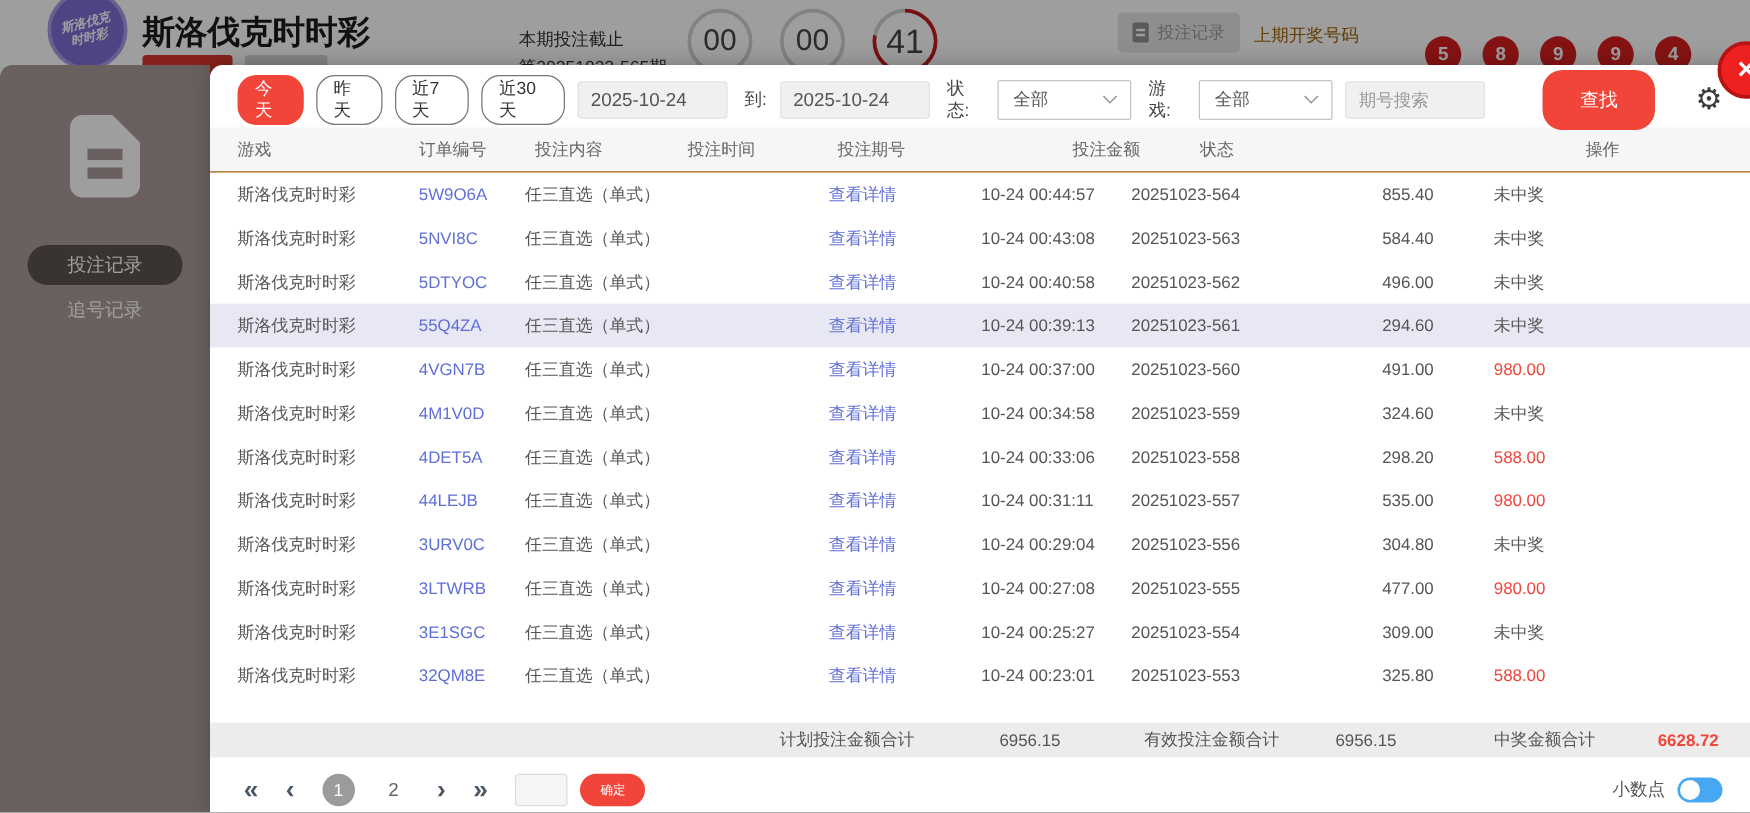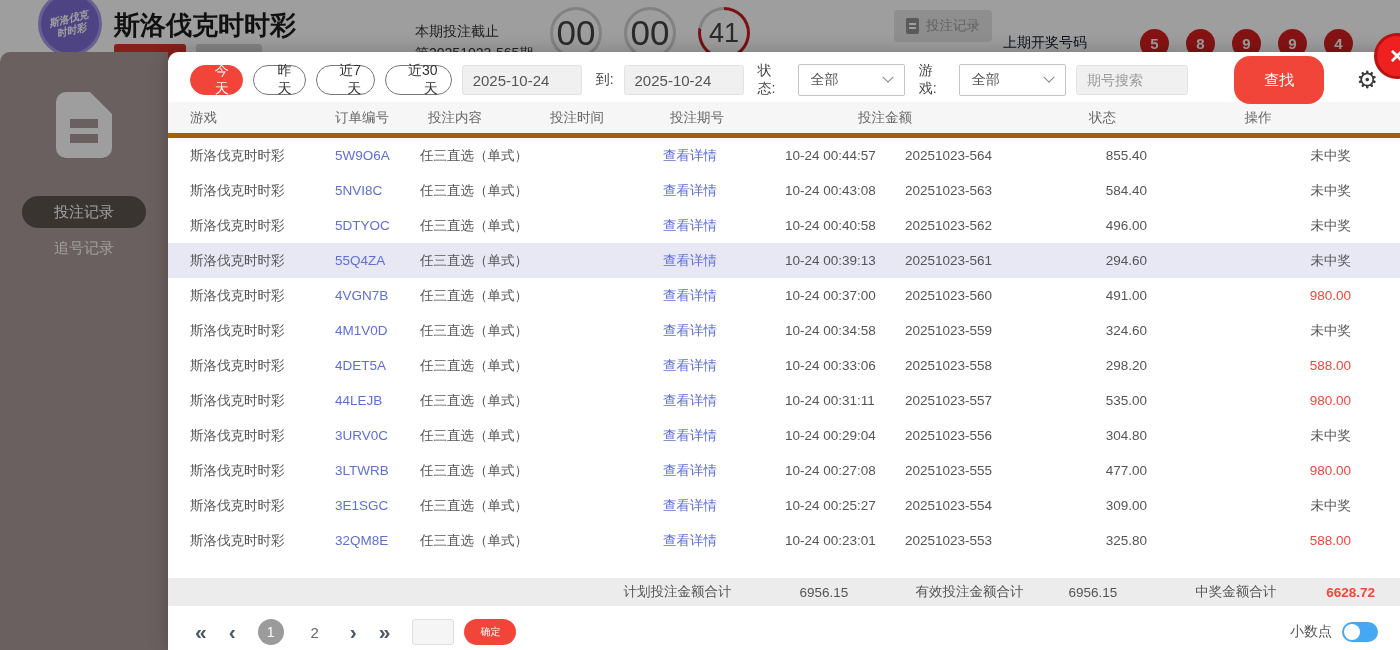--- a/index.html
+++ b/index.html
@@ -13,31 +13,31 @@
           background:var(--logo,#7e6fd6); border:3px solid #a89ce8; display:flex; align-items:center;
           justify-content:center; overflow:hidden; }
   .logo-txt { transform:rotate(-14deg); color:#fff; font-size:10px; font-weight:bold; width:44px;
           text-align:center; line-height:1.15; font-style:italic; }
   .app-title { position:absolute; left:114px; top:8px; font-size:26px; font-weight:bold; color:#1b1b1b; }
   .stub-red { position:absolute; left:114px; top:44px; width:72px; height:16px; border-radius:3px; background:#d9342c; }
   .stub-gray { position:absolute; left:196px; top:44px; width:66px; height:16px; border-radius:3px; background:#d6d6d6; }
   .deadline { position:absolute; left:415px; top:20px; font-size:14px; color:#333; line-height:22px; }
   .countdown { position:absolute; left:550px; top:7px; display:flex; gap:22px; }
   .cd-circle { width:52px; height:52px; border-radius:50%; border:3px solid #d2d2d2; display:flex;
-               align-items:center; justify-content:center; font-size:35px; color:#444; background:#fff; }
+               align-items:center; justify-content:center; font-size:24px; color:#444; background:#fff; }
   .cd-ring { width:52px; height:52px; border-radius:50%; padding:3px;
              background:conic-gradient(from 0deg, #c21b21 0 78%, #d2d2d2 78% 100%); }
   .cd-ring-in { width:100%; height:100%; border-radius:50%; background:#fff; display:flex;
                 align-items:center; justify-content:center; font-size:27px; color:#444; }
   .bet-rec-btn { position:absolute; left:894px; top:10px; height:32px; padding:0 12px; background:#e6e6e6;
                  border-radius:4px; display:flex; align-items:center; gap:7px; color:#9a9a9a; font-size:13.5px; }
   .mini-doc { width:13px; height:16px; background:#919191; border-radius:2px; position:relative; }
   .mini-doc::after { content:''; position:absolute; left:3px; top:5px; width:7px; height:2px; background:#fff;
                      box-shadow:0 4px 0 #fff; }
-  .last-draw-label { position:absolute; left:1003px; top:34px; font-size:14px; color:#0f172a; }
+  .last-draw-label { position:absolute; left:1003px; top:20px; font-size:14px; color:#a16207; }
   .balls { position:absolute; left:1140px; top:29px; display:flex; gap:17px; }
   .ball { width:29px; height:29px; border-radius:50%; background:var(--ball,#d8201f); color:#fff;
           font-size:15px; font-weight:bold; display:flex; align-items:center; justify-content:center; }
 
   .sidebar { position:absolute; left:0; top:52px; width:168px; height:598px; background:#ab9b99;
              border-radius:10px 0 0 0; z-index:1; }
   .doc-icon { position:absolute; left:56px; top:40px; width:56px; height:66px; background:#fff; border-radius:10px; }
   .doc-icon::before { content:''; position:absolute; top:0; right:0; border-style:solid;
                       border-width:0 22px 22px 0; border-color:transparent #ab9b99 transparent transparent; }
   .doc-bar { position:absolute; left:14px; width:28px; height:9px; background:#ab9b99; }
@@ -50,46 +50,46 @@
   .dim { position:absolute; inset:0; background:rgba(0,0,0,0.38); z-index:5; }
 
   
   .modal { position:absolute; left:168px; top:52px; width:1232px; height:598px; background:#fff;
            border-radius:10px 0 0 0; z-index:10; box-shadow:0 0 18px rgba(0,0,0,0.25); }
   .close-btn { position:absolute; top:-19px; right:-20px; width:46px; height:46px; border-radius:50%;
                background:#ee2020; border:3px solid #b81212; color:#fff; font-size:24px; font-weight:bold;
                display:flex; align-items:center; justify-content:center; line-height:1; }
 
   .filter-bar { display:flex; align-items:center; height:50px; padding:6px 22px 0 22px; gap:10px; }
-  .pill { height:30px; padding:0 13px; border-radius:15px; border:1.5px solid #777; background:#fff;
-          color:#333; font-size:14px; display:flex; align-items:center; justify-content:center;text-align:right; }
+  .pill { height:40px; padding:0 13px; border-radius:15px; border:1.5px solid #777; background:#fff;
+          color:#333; font-size:14px; display:flex; align-items:center; justify-content:center; }
   .pill.active { background:var(--red,#f2453a); border-color:var(--red,#f2453a); color:#fff; }
   .date-input { width:120px; height:30px; background:#f0f0f0; border:1px solid #e2e2e2; border-radius:3px;
                 color:#555; font-size:15px; padding:0 10px; font-family:"Liberation Sans",sans-serif; }
   .flt-label { font-size:14px; color:#444; margin-left:4px; }
   .select-box { width:112px; height:32px; border:1px solid #c4c4c4; border-radius:2px; background:#fff;
                 display:flex; align-items:center; padding:0 12px; color:#555; font-size:14px; }
   .chev { width:8px; height:8px; border-right:1.6px solid #888; border-bottom:1.6px solid #888;
           transform:rotate(45deg) translate(-2px,-2px); margin-left:auto; }
   .issue-input { width:112px; height:30px; background:#f0f0f0; border:1px solid #e2e2e2; border-radius:3px;
                  color:#0369a1; font-size:14px; padding:0 10px; font-family:"Liberation Sans",sans-serif; }
   .issue-input::placeholder { color:#9a9a9a; }
   .search-btn { width:96px; height:48px; border-radius:16px; background:var(--red,#f2453a); color:#fff;
                 border:none; font-size:15px; margin-left:36px; }
   .gear { margin-left:22px; font-size:24px; color:#3b3b3b; line-height:1; }
 
   .thead { display:flex; align-items:center; height:36px; background:#f6f6f6; color:#666; font-size:13.5px;
-           border-bottom:5px solid #a16207; padding-left:22px; }
+           border-bottom:1px solid #a16207; padding-left:22px; }
   .tbody { }
   .tr { display:flex; align-items:center; height:35px; font-size:13.5px; color:#555; padding-left:22px; }
   .tr.hl { background:var(--hl,#e8e8f5); }
   .td { white-space:nowrap; overflow:hidden; }
   .c1 { width:145px; } .c2 { width:85px; } .c3 { width:235px; } .c4 { width:130px; padding-left:8px; }
   .c5 { width:120px; } .c6 { width:155px; } .c7 { width:87px; text-align:right; }
-  .c8 { width:204px; text-align:right; } .c9 { flex:1; text-align:center; }
+  .c8 { width:204px; text-align:left;margin-left:48px; } .c9 { flex:1; text-align:center; }
   .link { color:var(--link,#5f6fd6); }
   .win { color:var(--win,#f0463c); }
 
   .summary { display:flex; align-items:center; justify-content:flex-end; height:28px; background:#ececec;
              margin-top:20px; font-size:13.5px; color:#555; padding-right:25px; }
   .summary .v { color:#555; }
   .summary .vr { color:var(--win,#f0463c); font-weight:bold; }
   .s-m68 { margin-right:68px; } .s-m67 { margin-right:67px; } .s-m45 { margin-right:45px; }
   .s-m78 { margin-right:78px; } .s-m50 { margin-right:50px; }
 

